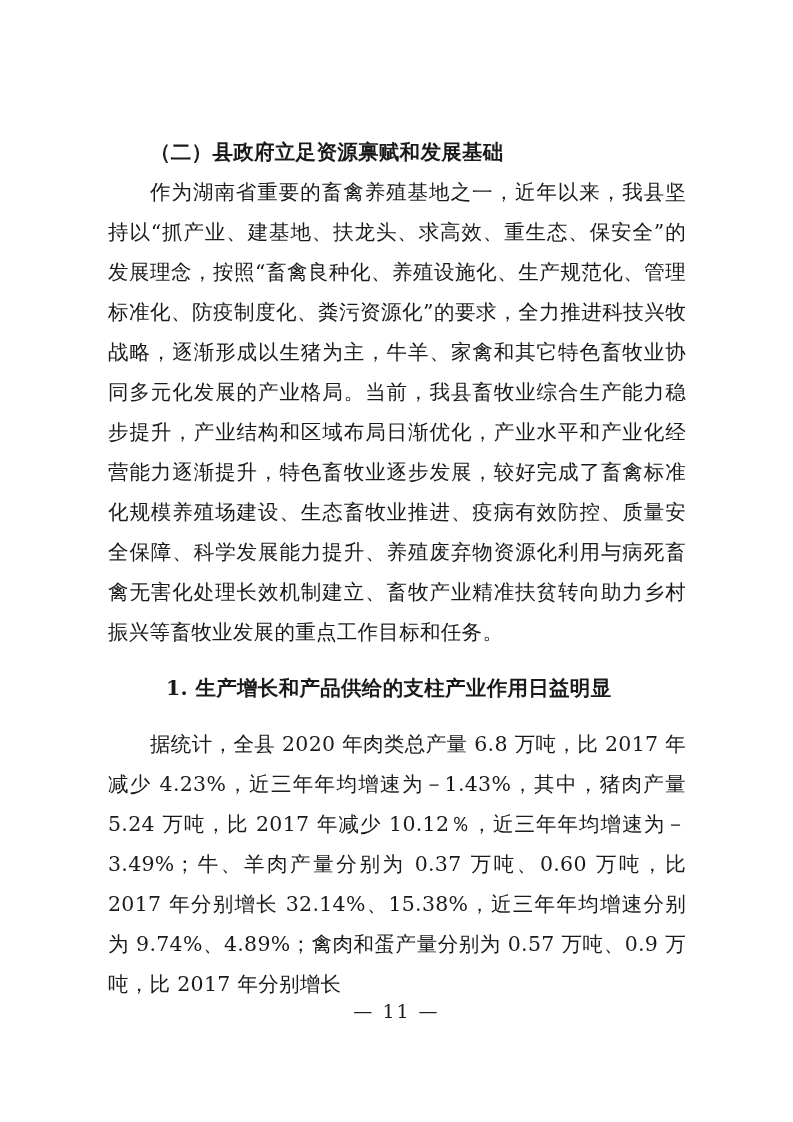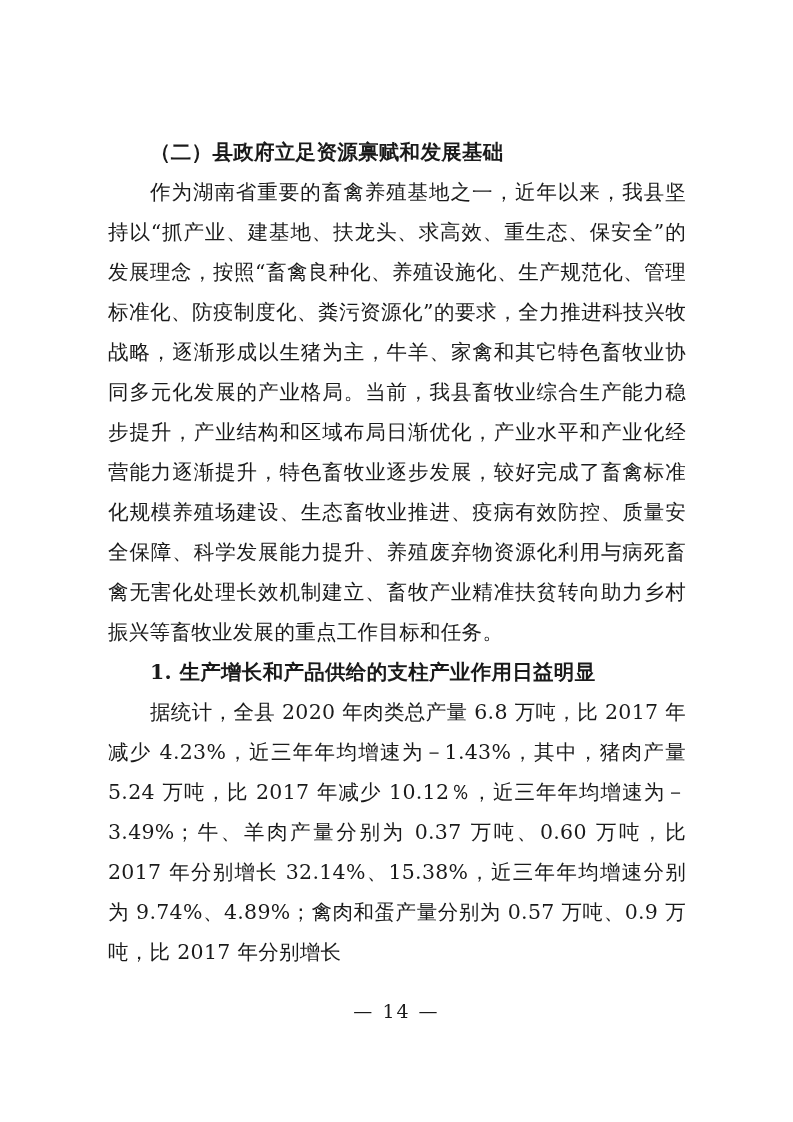--- a/index.html
+++ b/index.html
@@ -38,21 +38,21 @@
   .heading-sub {
     margin: 0;
     font-size: 20.5px;
     line-height: 40px;
     font-weight: bold;
     text-indent: 42px;
     letter-spacing: 0.3px;
     font-family: "DejaVu Serif", "Liberation Serif", serif;
   }
   .heading-num {
-    margin: 0;
+    margin: 16px;
     font-size: 20.5px;
     line-height: 40px;
     font-weight: bold;
     text-indent: 42px;
     letter-spacing: 0.3px;
   }
   .footer {
     position: absolute;
     left: 0;
     top: 1000px;
@@ -67,14 +67,14 @@
 </head>
 <body>
 
 <div class="page">
   <div class="content">
     <p class="heading-sub">（二）县政府立足资源禀赋和发展基础</p>
     <p class="body-para indent2">作为湖南省重要的畜禽养殖基地之一，近年以来，我县坚持以“抓产业、建基地、扶龙头、求高效、重生态、保安全”的发展理念，按照“畜禽良种化、养殖设施化、生产规范化、管理标准化、防疫制度化、粪污资源化”的要求，全力推进科技兴牧战略，逐渐形成以生猪为主，牛羊、家禽和其它特色畜牧业协同多元化发展的产业格局。当前，我县畜牧业综合生产能力稳步提升，产业结构和区域布局日渐优化，产业水平和产业化经营能力逐渐提升，特色畜牧业逐步发展，较好完成了畜禽标准化规模养殖场建设、生态畜牧业推进、疫病有效防控、质量安全保障、科学发展能力提升、养殖废弃物资源化利用与病死畜禽无害化处理长效机制建立、畜牧产业精准扶贫转向助力乡村振兴等畜牧业发展的重点工作目标和任务。</p>
     <p class="heading-num">1. 生产增长和产品供给的支柱产业作用日益明显</p>
     <p class="body-para indent2">据统计，全县 2020 年肉类总产量 6.8 万吨，比 2017 年减少 4.23%，近三年年均增速为－1.43%，其中，猪肉产量 5.24 万吨，比 2017 年减少 10.12％，近三年年均增速为－3.49%；牛、羊肉产量分别为 0.37 万吨、0.60 万吨，比 2017 年分别增长 32.14%、15.38%，近三年年均增速分别为 9.74%、4.89%；禽肉和蛋产量分别为 0.57 万吨、0.9 万吨，比 2017 年分别增长</p>
   </div>
-  <div class="footer">— 14 —</div>
+  <div class="footer">— 11 —</div>
 </div>
 
 </body></html>

